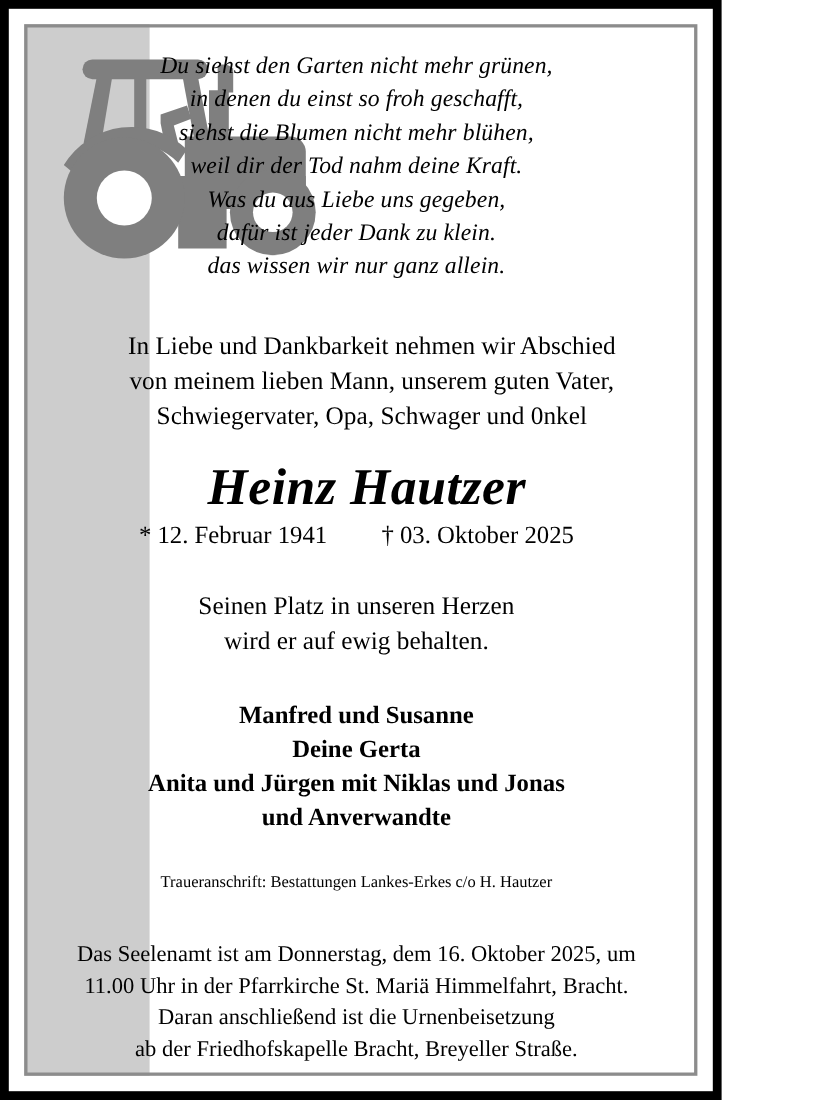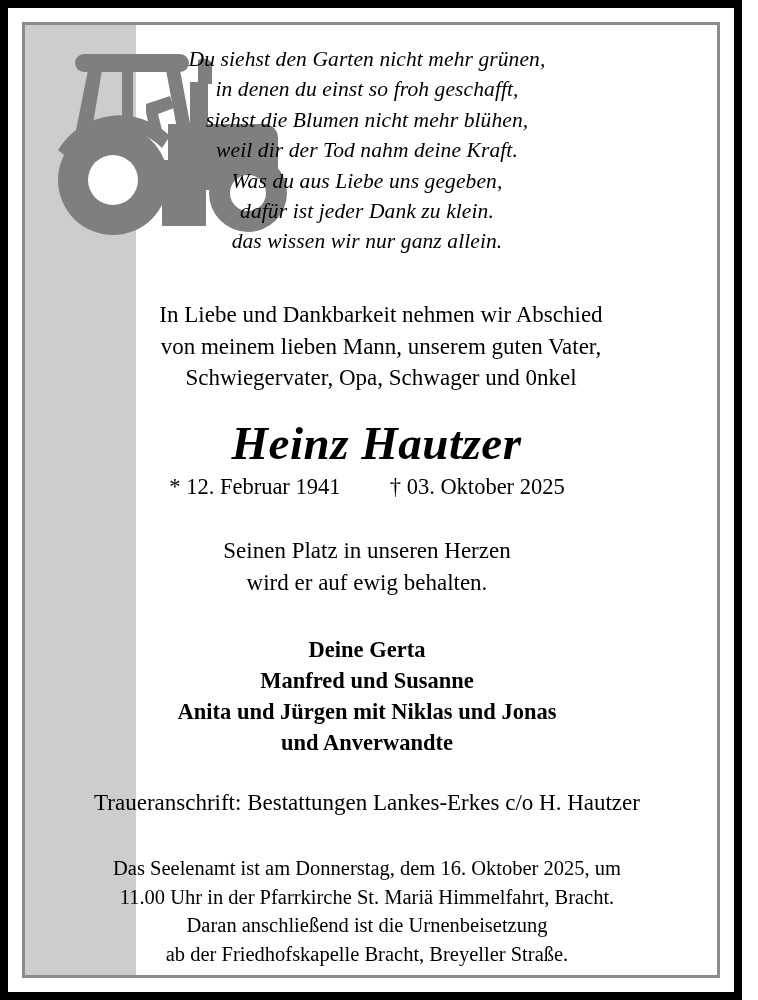--- a/index.html
+++ b/index.html
@@ -11,21 +11,21 @@
     width: 758px;
     height: 1000px;
     overflow: hidden;
     font-family: "Liberation Serif", "DejaVu Serif", serif;
     color: #000000;
   }
 
   
   .notice {
     position: relative;
-    width: 742px;
+    width: 656px;
     height: 1000px;
     box-sizing: border-box;
     background: #000000;
     padding: 8px;
   }
   .notice-inner {
     position: relative;
     width: 100%;
     height: 100%;
     box-sizing: border-box;
@@ -143,21 +143,21 @@
     font-weight: bold;
     line-height: 31px;
   }
   .family .ln { display: block; white-space: nowrap; }
 
   .address {
     position: absolute;
     left: 0;
     right: 8px;
     top: 766px;
-    font-size: 23px;
+    font-size: 15px;
     line-height: 29px;
   }
   .address .ln { display: block; white-space: nowrap; }
 
   .service {
     position: absolute;
     left: 0;
     right: 8px;
     top: 832px;
     font-size: 20.5px;
@@ -237,22 +237,22 @@
         <span>†</span>
         <span>03. Oktober 2025</span>
       </div>
 
       <div class="memorial">
         <span class="ln">Seinen Platz in unseren Herzen</span>
         <span class="ln">wird er auf ewig behalten.</span>
       </div>
 
       <div class="family">
+        <span class="ln">Manfred und Susanne</span>
         <span class="ln">Deine Gerta</span>
-        <span class="ln">Manfred und Susanne</span>
         <span class="ln">Anita und Jürgen mit Niklas und Jonas</span>
         <span class="ln">und Anverwandte</span>
       </div>
 
       <div class="address">
         <span class="ln">Traueranschrift: Bestattungen Lankes-Erkes c/o H. Hautzer</span>
       </div>
 
       <div class="service">
         <span class="ln">Das Seelenamt ist am Donnerstag, dem 16. Oktober 2025, um</span>

